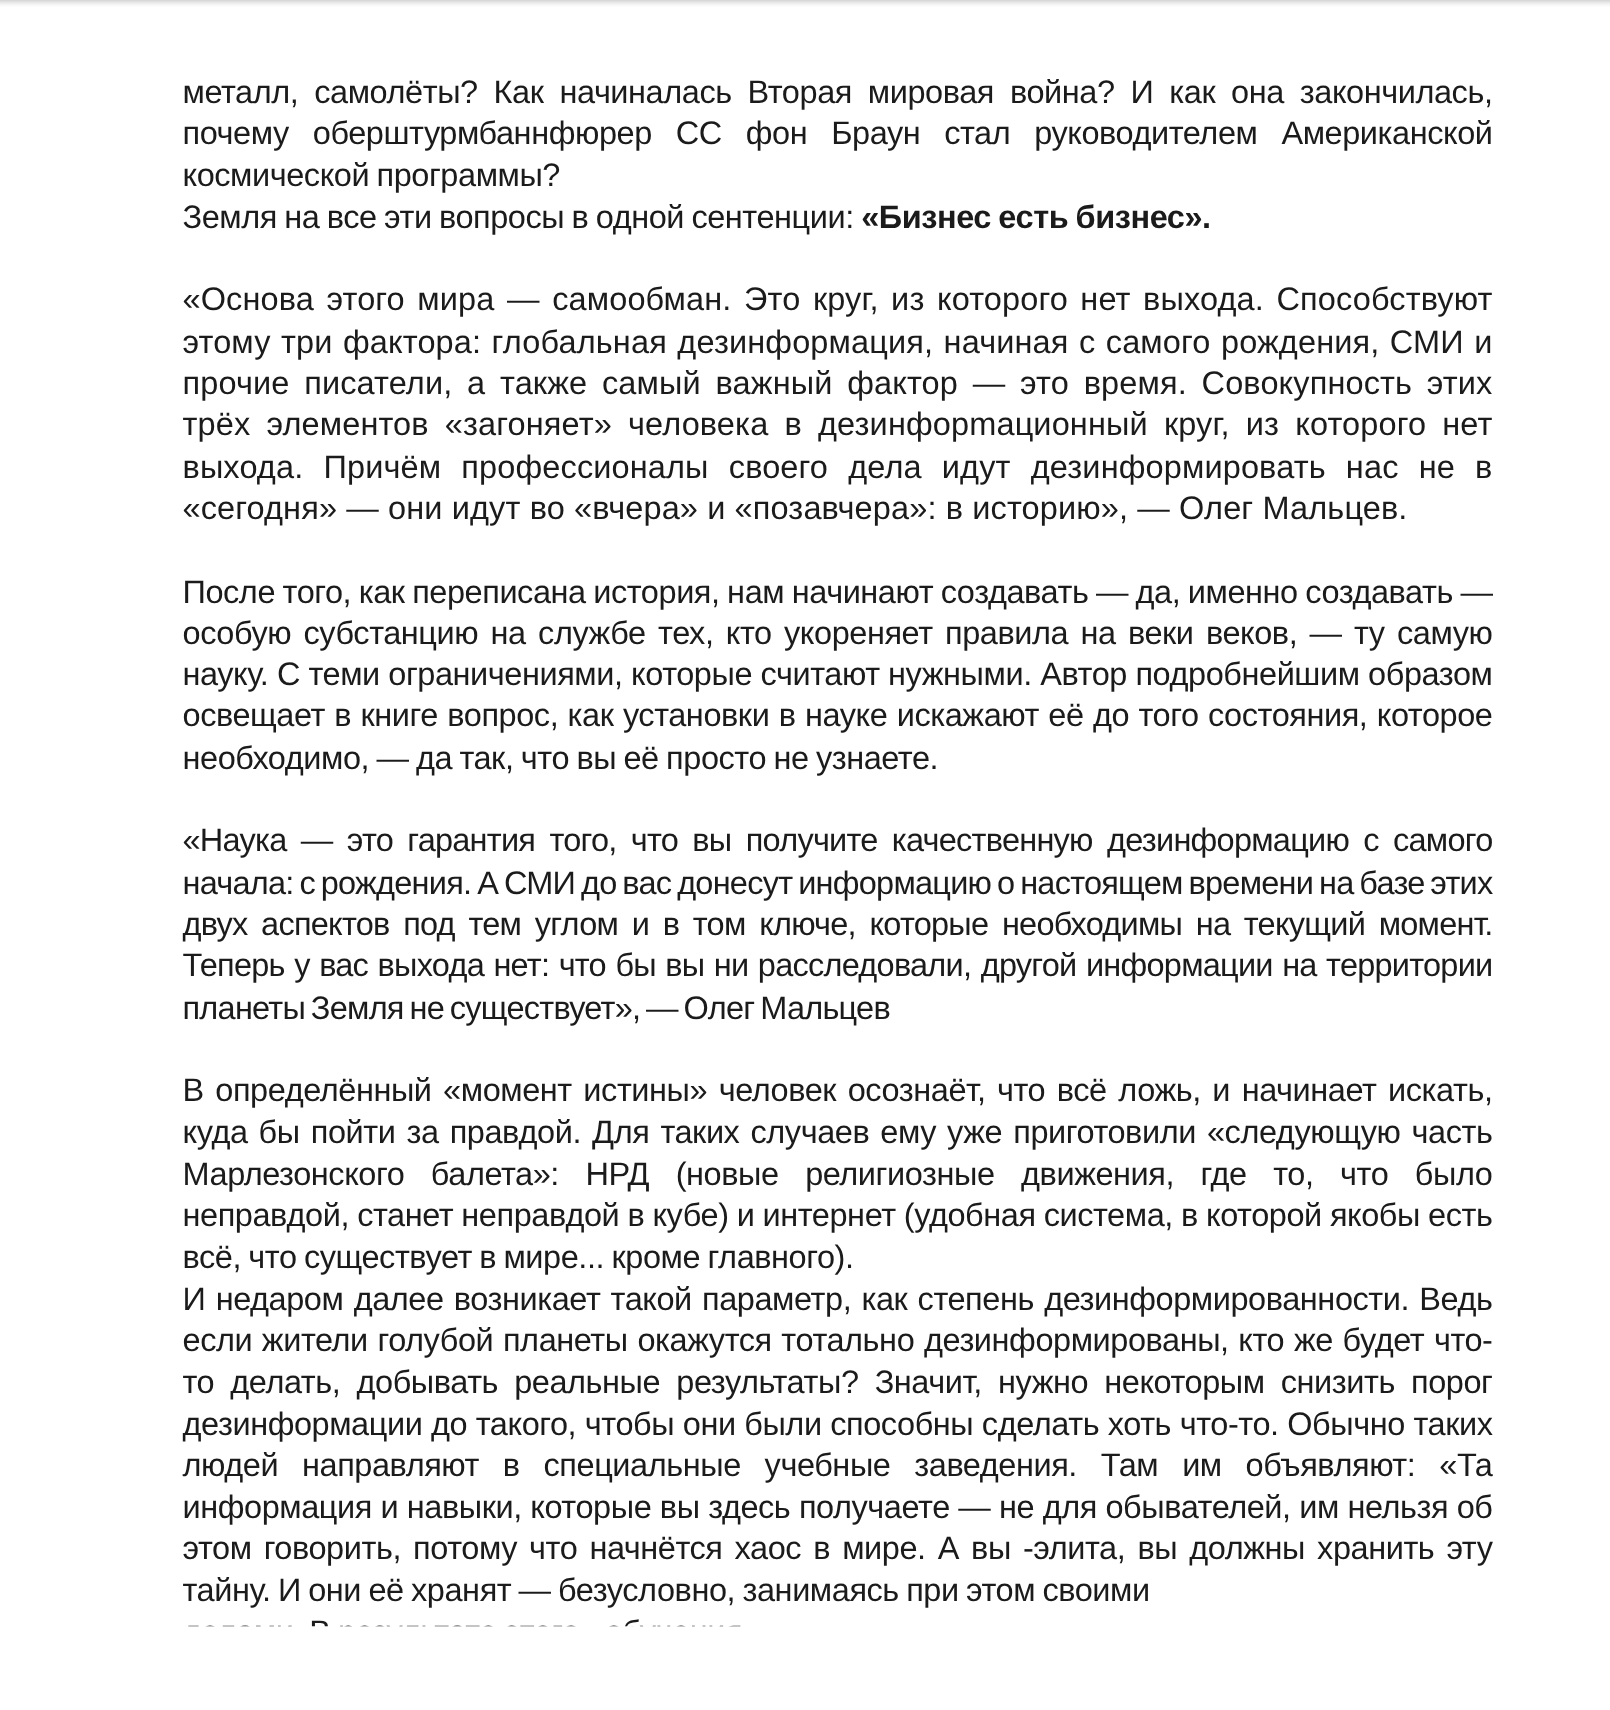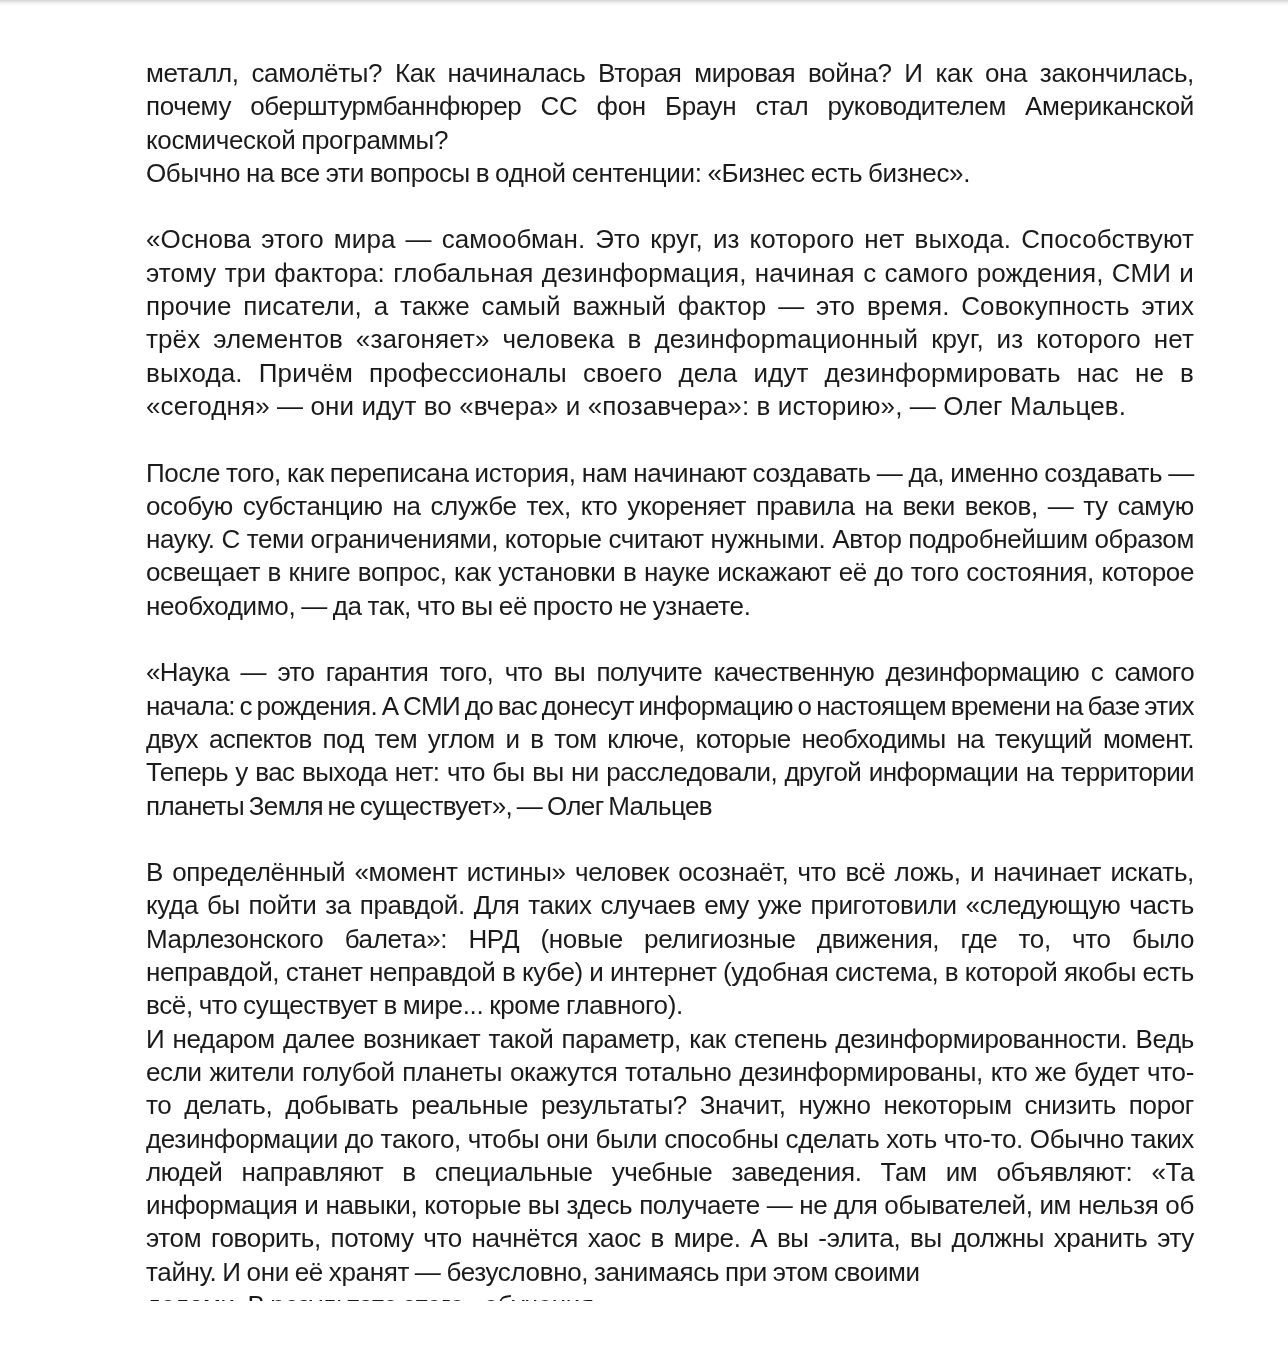--- a/index.html
+++ b/index.html
@@ -39,34 +39,34 @@
   .para + .gap {
     height: 33.3px;
   }
   .gap { height: 33.3px; }
   .quote {
     margin: 0;
     letter-spacing: 0.1px;
     word-spacing: 0px;
   }
   .quote.tight { letter-spacing: -0.6px; word-spacing: -2px; }
-  .bold { font-weight: normal; }
+  .bold { font-weight: bold; }
   .cut {
     height: 12px;
     overflow: hidden;
   }
 </style>
 </head>
 <body>
 
 <div class="top-shadow"></div>
 
 <div class="page">
   <p class="para">металл, самолёты? Как начиналась Вторая мировая война? И как она закончилась, почему оберштурмбаннфюрер СС фон Браун стал руководителем Американской космической программы?</p>
-  <p class="para"><span>Обычно на все эти вопросы в одной сентенции: </span><span class="bold">«Бизнес есть бизнес».</span></p>
+  <p class="para"><span>Земля на все эти вопросы в одной сентенции: </span><span class="bold">«Бизнес есть бизнес».</span></p>
   <div class="gap"></div>
   <p class="quote">«Основа этого мира — самообман. Это круг, из которого нет выхода. Способствуют этому три фактора: глобальная дезинформация, начиная с самого рождения, СМИ и прочие писатели, а также самый важный фактор — это время. Совокупность этих трёх элементов «загоняет» человека в дезинфор­mационный круг, из которого нет выхода. Причём профессионалы своего дела идут дезинформировать нас не в «сегодня» — они идут во «вчера» и «позавчера»: в историю», — Олег Мальцев.</p>
   <div class="gap"></div>
   <p class="para">После того, как переписана история, нам начинают создавать — да, именно создавать — особую субстанцию на службе тех, кто укореняет правила на веки веков, — ту самую науку. С теми ограничениями, которые считают нужными. Автор подробнейшим образом освещает в книге вопрос, как установки в науке искажают её до того состояния, которое необходимо, — да так, что вы её просто не узнаете.</p>
   <div class="gap"></div>
   <p class="quote tight">«Наука — это гарантия того, что вы получите качественную дезинформацию с самого начала: с рождения. А СМИ до вас донесут информацию о настоящем времени на базе этих двух аспектов под тем углом и в том ключе, которые необ­ходимы на текущий момент. Теперь у вас выхода нет: что бы вы ни расследовали, другой информации на территории планеты Земля не существует», — Олег Мальцев</p>
   <div class="gap"></div>
   <p class="para">В определённый «момент истины» человек осознаёт, что всё ложь, и начинает искать, куда бы пойти за правдой. Для таких случаев ему уже приготовили «следующую часть Марлезонского балета»: НРД (новые религиозные движения, где то, что было неправдой, станет неправдой в кубе) и интернет (удобная система, в которой якобы есть всё, что существует в мире... кроме главного).</p>
   <p class="para">И недаром далее возникает такой параметр, как степень дезинформированности. Ведь если жители голубой планеты окажутся тотально дезинформированы, кто же будет что-то делать, добывать реальные результаты? Значит, нужно некоторым снизить порог дезинформации до такого, чтобы они были способны сделать хоть что-то. Обычно таких людей направляют в специальные учебные заведения. Там им объявляют: «Та информация и навыки, которые вы здесь получаете — не для обыва­телей, им нельзя об этом говорить, потому что начнётся хаос в мире. А вы -элита, вы должны хранить эту тайну. И они её хранят — безусловно, занимаясь при этом своими</p>
   <div class="cut">

